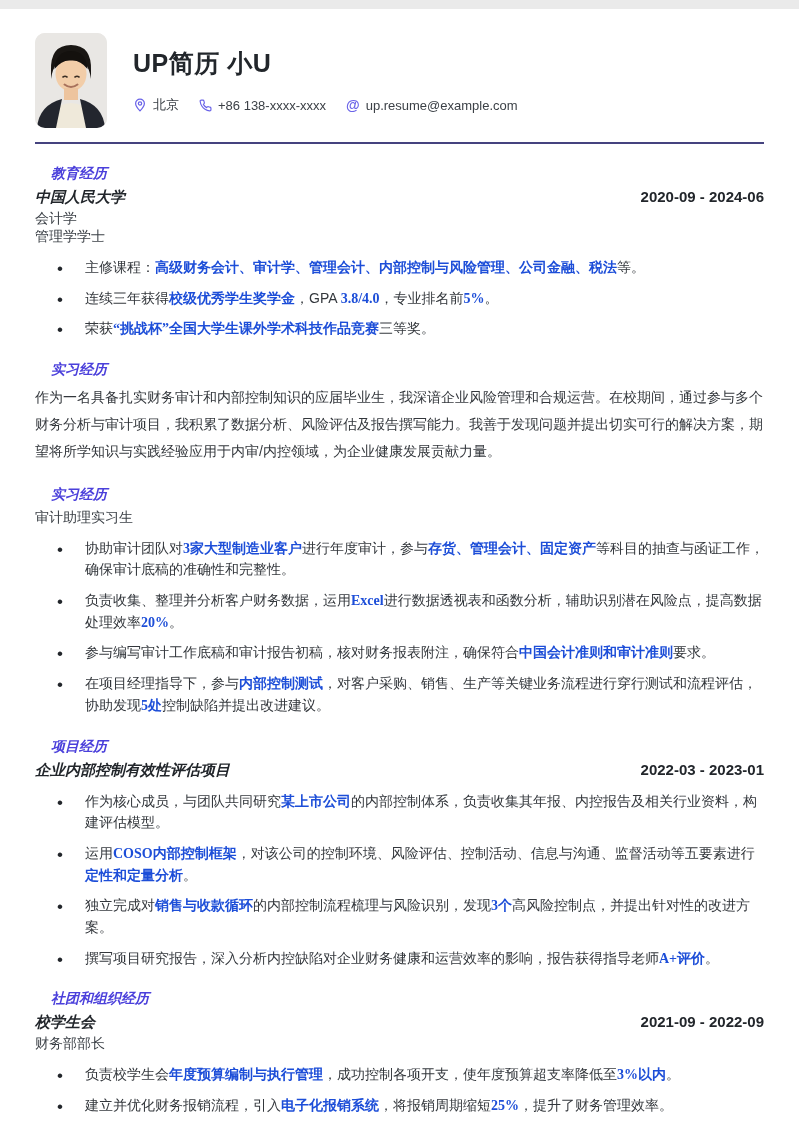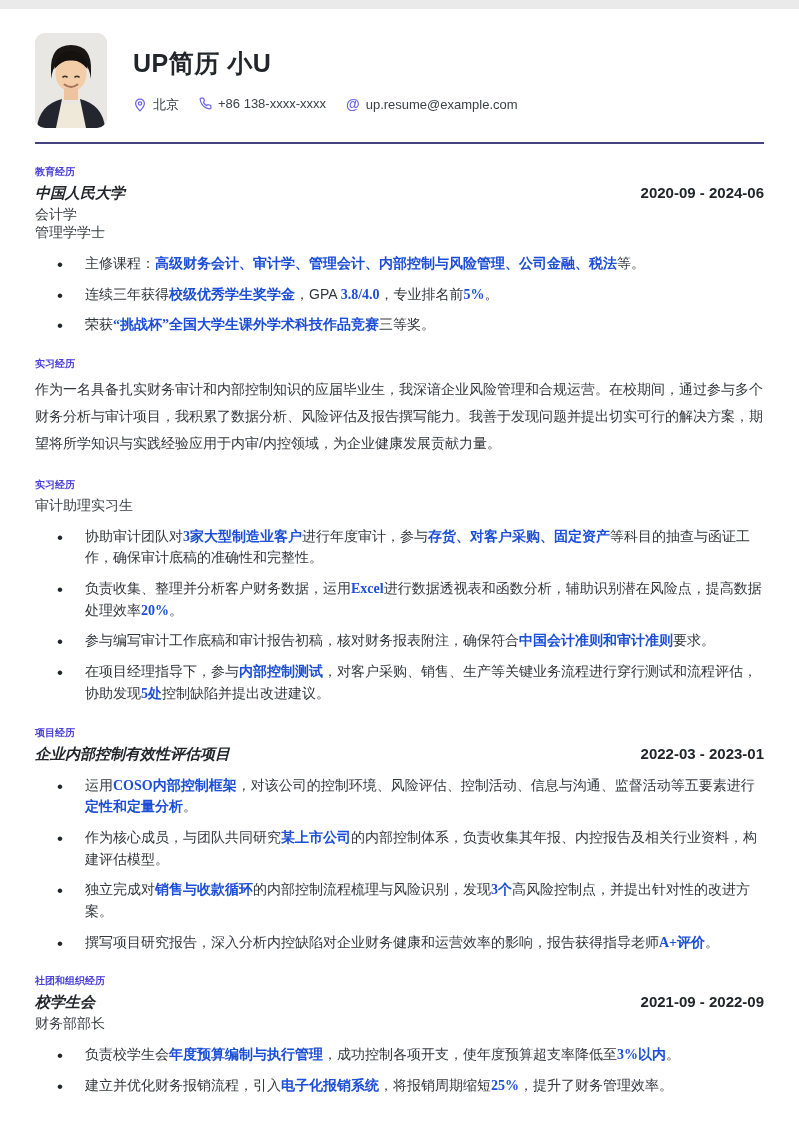--- a/index.html
+++ b/index.html
@@ -9,29 +9,29 @@
   }
   .top-strip{height:9px;background:#eaeaea;}
   .page{padding:0 35px;}
 
   
   .header{display:flex;align-items:flex-start;gap:26px;margin-top:24px;}
   .photo{width:72px;height:95px;border-radius:10px;overflow:hidden;flex:0 0 auto;background:#e9e7e4;}
   .photo svg{display:block;}
   .hgroup{padding-top:14px;}
   .name{font-size:25px;font-weight:bold;color:#22262b;letter-spacing:.5px;}
-  .contacts{display:flex;gap:20px;margin-top:16px;font-size:13px;color:#3c4147;align-items:flex-start;}
+  .contacts{display:flex;gap:20px;margin-top:16px;font-size:13px;color:#3c4147;align-items:center;}
   .contact{display:flex;align-items:center;gap:6px;}
   .cicon{color:#6a63e8;display:inline-flex;align-items:center;}
   .at-glyph{font-size:14px;font-weight:bold;color:#6a63e8;}
   .divider{height:2px;background:#45437f;margin-top:14px;}
 
   
   .sec{margin-top:21px;}
-  .sec-title{color:#4b40db;font-size:10px;font-weight:bold;margin:0 0 5px;}
+  .sec-title{color:#4b40db;font-size:14px;font-weight:bold;margin:0 16px 5px;font-style:italic;}
   .row{display:flex;justify-content:space-between;align-items:baseline;font-size:15px;}
   .org{font-weight:bold;color:#22262b;font-style:italic;}
   .date{font-weight:bold;color:#22262b;font-size:15px;}
   .subrow{display:flex;justify-content:space-between;font-size:14px;color:#3c4147;margin-top:3px;flex-direction:column;}
   ul.bullets{margin:11px 0 0;padding:0;list-style:none;}
   li.bullet{position:relative;padding-left:50px;font-size:14px;line-height:1.55;margin-bottom:9px;color:#33373c;}
   li.bullet::before{content:"\2022";position:absolute;left:22px;top:-1px;color:#22262b;font-size:17px;}
   li.bullet b{color:#1d4ed8;font-family:Liberation Serif, serif;}
   .para{font-size:14px;line-height:1.92;margin:4px 0 4px;color:#33373c;}
 </style>
@@ -109,35 +109,35 @@
         <h2 class="sec-title">实习经历</h2>
         <p class="para">作为一名具备扎实财务审计和内部控制知识的应届毕业生，我深谙企业风险管理和合规运营。在校期间，通过参与多个财务分析与审计项目，我积累了数据分析、风险评估及报告撰写能力。我善于发现问题并提出切实可行的解决方案，期望将所学知识与实践经验应用于内审/内控领域，为企业健康发展贡献力量。</p>
       </section>
       <section class="sec">
         <h2 class="sec-title">实习经历</h2>
         <div class="subrow">
           <span>审计助理实习生</span>
           <span></span>
         </div>
         <ul class="bullets">
-          <li class="bullet"><span>协助审计团队对</span><b>3家大型制造业客户</b><span>进行年度审计，参与</span><b>存货、对客户采购、固定资产</b><span>等科目的抽查与函证工作，确保审计底稿的准确性和完整性。</span></li>
+          <li class="bullet"><span>协助审计团队对</span><b>3家大型制造业客户</b><span>进行年度审计，参与</span><b>存货、管理会计、固定资产</b><span>等科目的抽查与函证工作，确保审计底稿的准确性和完整性。</span></li>
           <li class="bullet"><span>负责收集、整理并分析客户财务数据，运用</span><b>Excel</b><span>进行数据透视表和函数分析，辅助识别潜在风险点，提高数据处理效率</span><b>20%</b><span>。</span></li>
           <li class="bullet"><span>参与编写审计工作底稿和审计报告初稿，核对财务报表附注，确保符合</span><b>中国会计准则和审计准则</b><span>要求。</span></li>
           <li class="bullet"><span>在项目经理指导下，参与</span><b>内部控制测试</b><span>，对客户采购、销售、生产等关键业务流程进行穿行测试和流程评估，协助发现</span><b>5处</b><span>控制缺陷并提出改进建议。</span></li>
         </ul>
       </section>
       <section class="sec">
         <h2 class="sec-title">项目经历</h2>
         <div class="row">
           <span class="org">企业内部控制有效性评估项目</span>
           <span class="date">2022-03 - 2023-01</span>
         </div>
         <ul class="bullets">
+          <li class="bullet"><span>作为核心成员，与团队共同研究</span><b>某上市公司</b><span>的内部控制体系，负责收集其年报、内控报告及相关行业资料，构建评估模型。</span></li>
           <li class="bullet"><span>运用</span><b>COSO内部控制框架</b><span>，对该公司的控制环境、风险评估、控制活动、信息与沟通、监督活动等五要素进行</span><b>定性和定量分析</b><span>。</span></li>
-          <li class="bullet"><span>作为核心成员，与团队共同研究</span><b>某上市公司</b><span>的内部控制体系，负责收集其年报、内控报告及相关行业资料，构建评估模型。</span></li>
           <li class="bullet"><span>独立完成对</span><b>销售与收款循环</b><span>的内部控制流程梳理与风险识别，发现</span><b>3个</b><span>高风险控制点，并提出针对性的改进方案。</span></li>
           <li class="bullet"><span>撰写项目研究报告，深入分析内控缺陷对企业财务健康和运营效率的影响，报告获得指导老师</span><b>A+评价</b><span>。</span></li>
         </ul>
       </section>
       <section class="sec">
         <h2 class="sec-title">社团和组织经历</h2>
         <div class="row">
           <span class="org">校学生会</span>
           <span class="date">2021-09 - 2022-09</span>
         </div>

